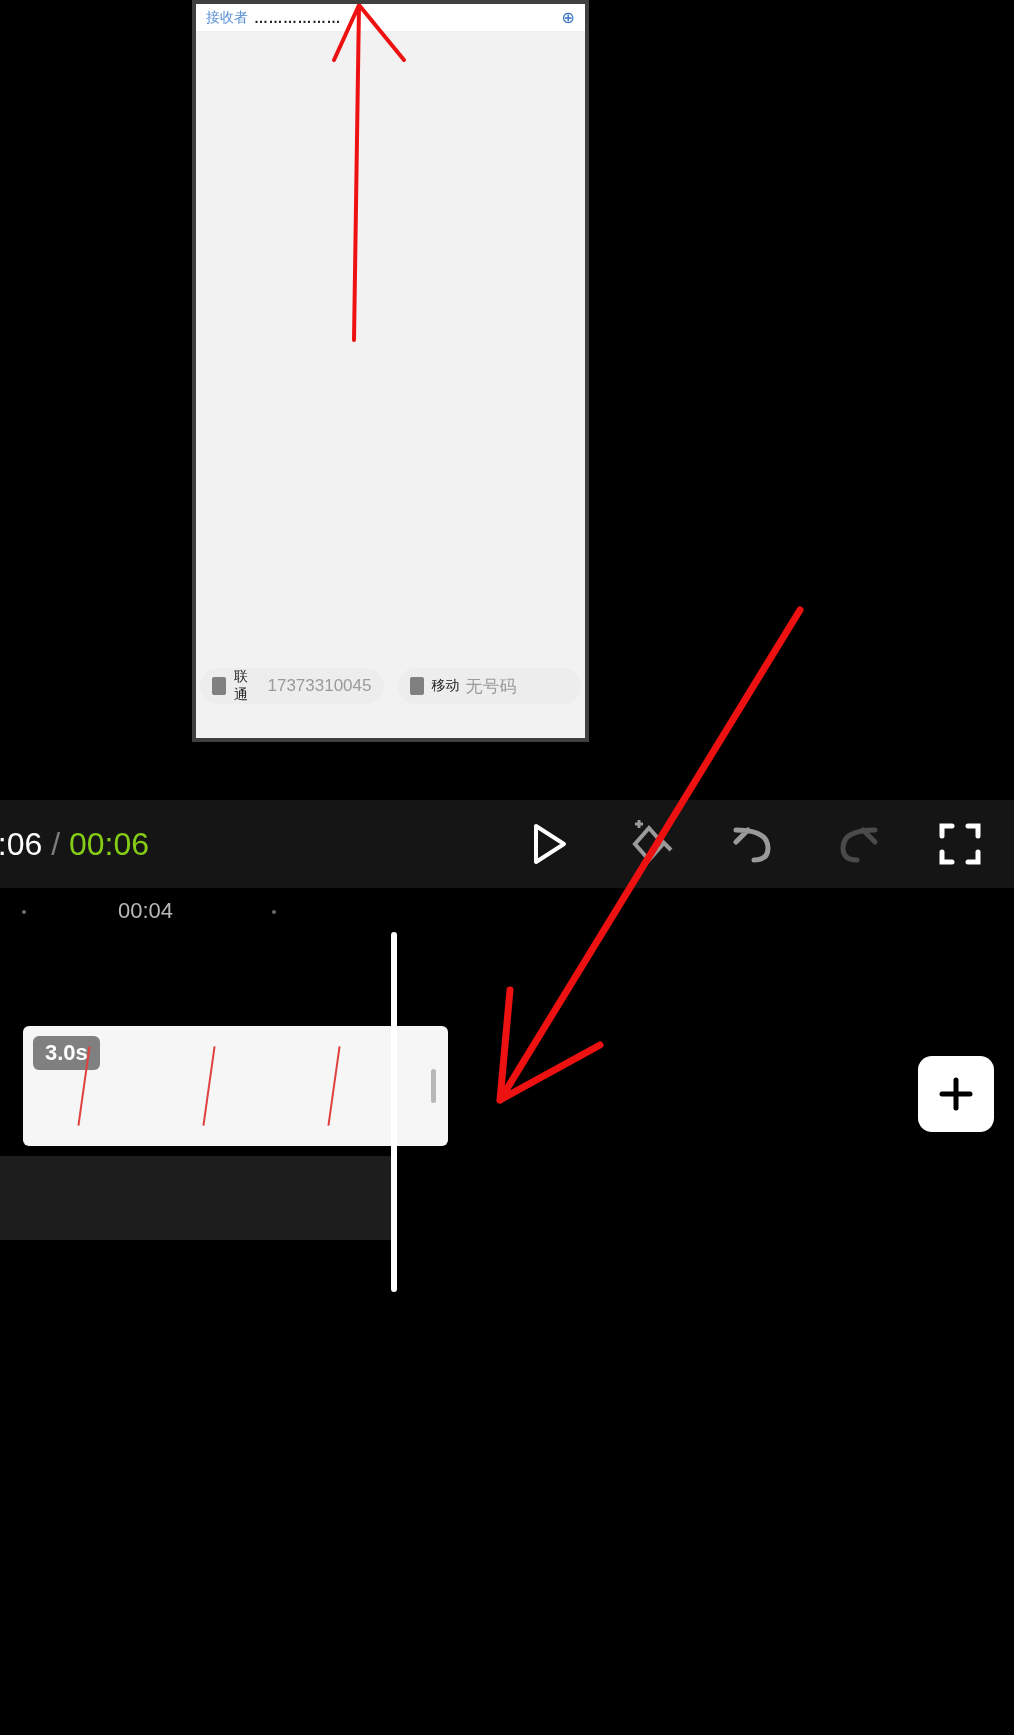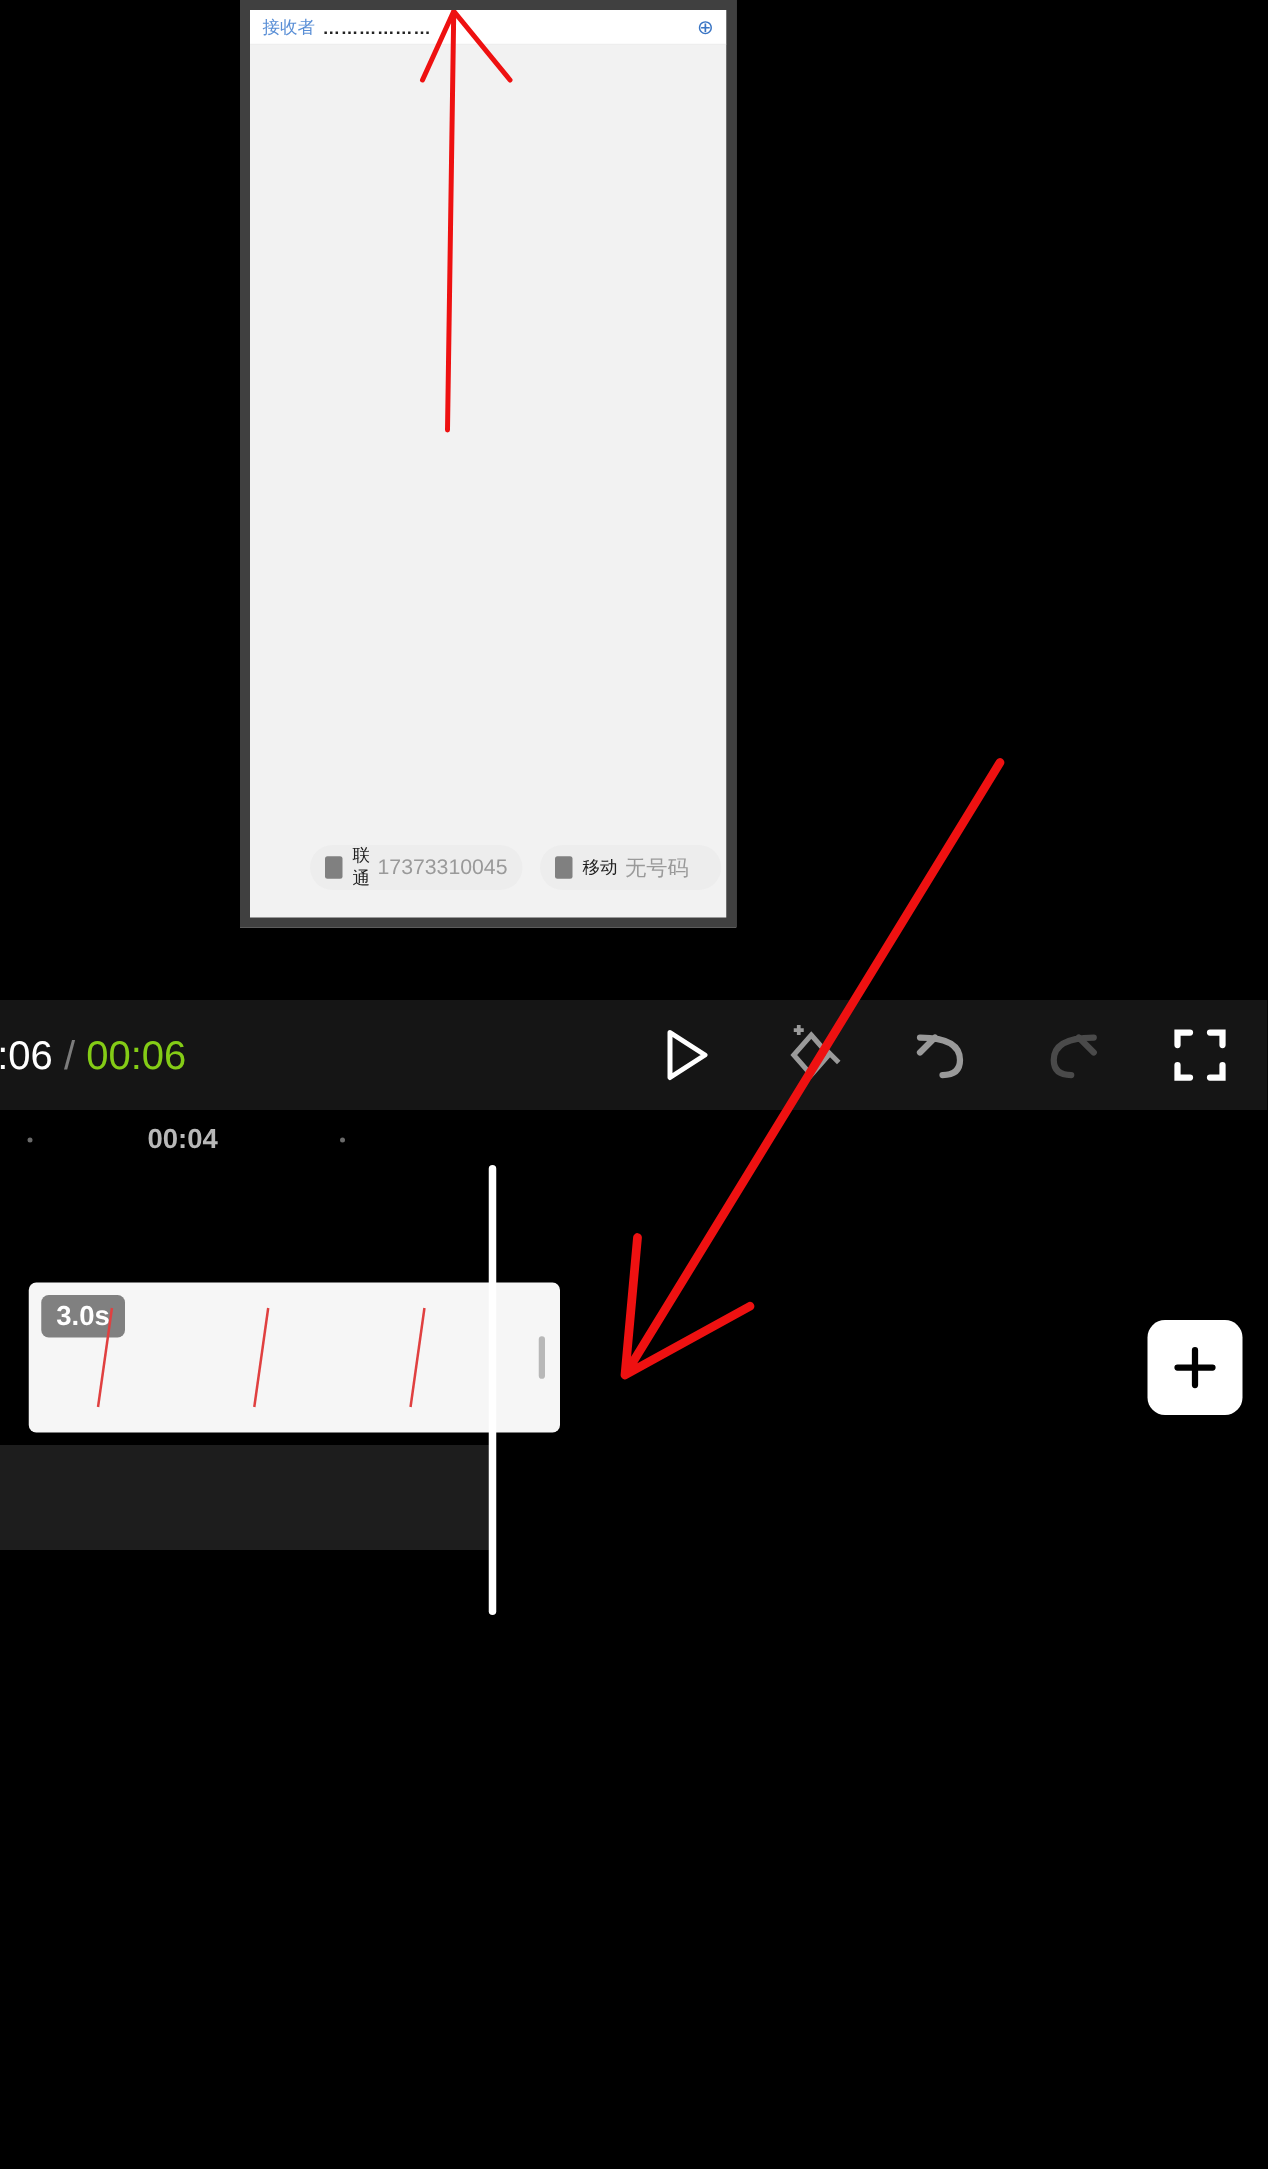--- a/index.html
+++ b/index.html
@@ -1,47 +1,47 @@
 <!DOCTYPE html>
 <html><head>
 <meta charset="utf-8">
 <style>
   html,body{margin:0;padding:0;background:#000;font-family:-apple-system,Helvetica,Arial,sans-serif;width:1014px;height:1735px;overflow:hidden;position:relative;}
   *{box-sizing:border-box;}
 
   
   .preview-stage{position:absolute;left:192px;top:0;width:397px;height:788px;background:#000;}
-  .photo-frame{position:absolute;left:0;top:0;width:397px;height:742px;border:8px solid #404040;background:#f2f2f2;overflow:hidden;text-decoration:underline;}
+  .photo-frame{position:absolute;left:0;top:0;width:397px;height:742px;border:4px solid #404040;background:#f2f2f2;overflow:hidden;text-decoration:underline;}
   .photo-topbar{position:absolute;left:0;right:0;top:0;height:28px;background:#fff;border-bottom:1px solid #eee;display:flex;align-items:center;padding:0 10px;font-size:14px;}
   .photo-topbar .lbl{color:#5a8fd6;}
   .photo-topbar .dots{color:#222;font-weight:600;margin-left:6px;letter-spacing:.5px;}
   .photo-topbar .bar-icon{margin-left:auto;color:#3a75c4;font-size:16px;}
 
-  .sim-row{position:absolute;left:0;right:0;bottom:22px;display:flex;gap:14px;padding:0 4px;margin-left:44px;}
+  .sim-row{position:absolute;left:0;right:0;bottom:34px;display:flex;gap:14px;padding:0 4px;}
   .sim-chip{flex:1;height:36px;background:#ededed;border-radius:18px;display:flex;align-items:center;padding:0 12px;font-size:14px;color:#333;}
   .sim-chip .sim-icon{width:14px;height:18px;background:#808080;border-radius:2px;margin-right:8px;flex-shrink:0;}
   .sim-chip .sim-name{color:#222;font-weight:500;}
   .sim-chip .sim-num{color:#9a9a9a;margin-left:6px;font-size:17px;}
 
   
   .arrow1{position:absolute;left:108px;top:-4px;width:200px;height:350px;pointer-events:none;}
 
   
   .ctrl-bar{position:absolute;left:0;top:800px;right:0;height:88px;background:#151515;display:flex;align-items:center;}
   .time-wrap{font-size:32px;font-weight:500;margin-left:-20px;}
   .time-cur{color:#fff;}
   .time-sep{color:#7c7c7c;}
   .time-tot{color:#84cc16;}
   .ctrl-icons{margin-left:auto;display:flex;align-items:center;gap:55px;margin-right:30px;}
   .ic{width:48px;height:48px;display:flex;align-items:center;justify-content:center;}
 
   
   .tl-ruler{position:absolute;left:0;right:0;top:892px;height:44px;background:#000;display:flex;align-items:center;}
   .ruler-dot{position:absolute;top:18px;width:4px;height:4px;background:#6a6a6a;border-radius:50%;}
-  .ruler-label{position:absolute;color:#b8b8b8;font-size:22px;top:6px;font-weight:bold;}
+  .ruler-label{position:absolute;color:#b8b8b8;font-size:22px;top:6px;}
 
   .tl-body{position:absolute;left:0;right:0;top:936px;height:708px;background:#000;}
   .playhead{position:absolute;left:391px;top:-4px;width:6px;height:360px;background:#fff;border-radius:3px;z-index:30;}
 
   .clip{position:absolute;left:23px;top:90px;width:425px;height:120px;background:#f6f6f6;border-radius:6px;overflow:hidden;}
   .clip .clip-handle-r{position:absolute;right:0;top:0;bottom:0;width:30px;display:flex;align-items:center;justify-content:center;}
   .clip .clip-handle-r::after{content:"";width:5px;height:34px;background:#b8b8b8;border-radius:3px;}
   .clip .dur-badge{position:absolute;left:10px;top:10px;background:#808080;color:#fff;font-size:22px;font-weight:600;padding:4px 12px;border-radius:6px;}
   .clip .thumb-stroke{position:absolute;top:20px;bottom:20px;width:2px;background:#e04040;transform:rotate(8deg);}
 

